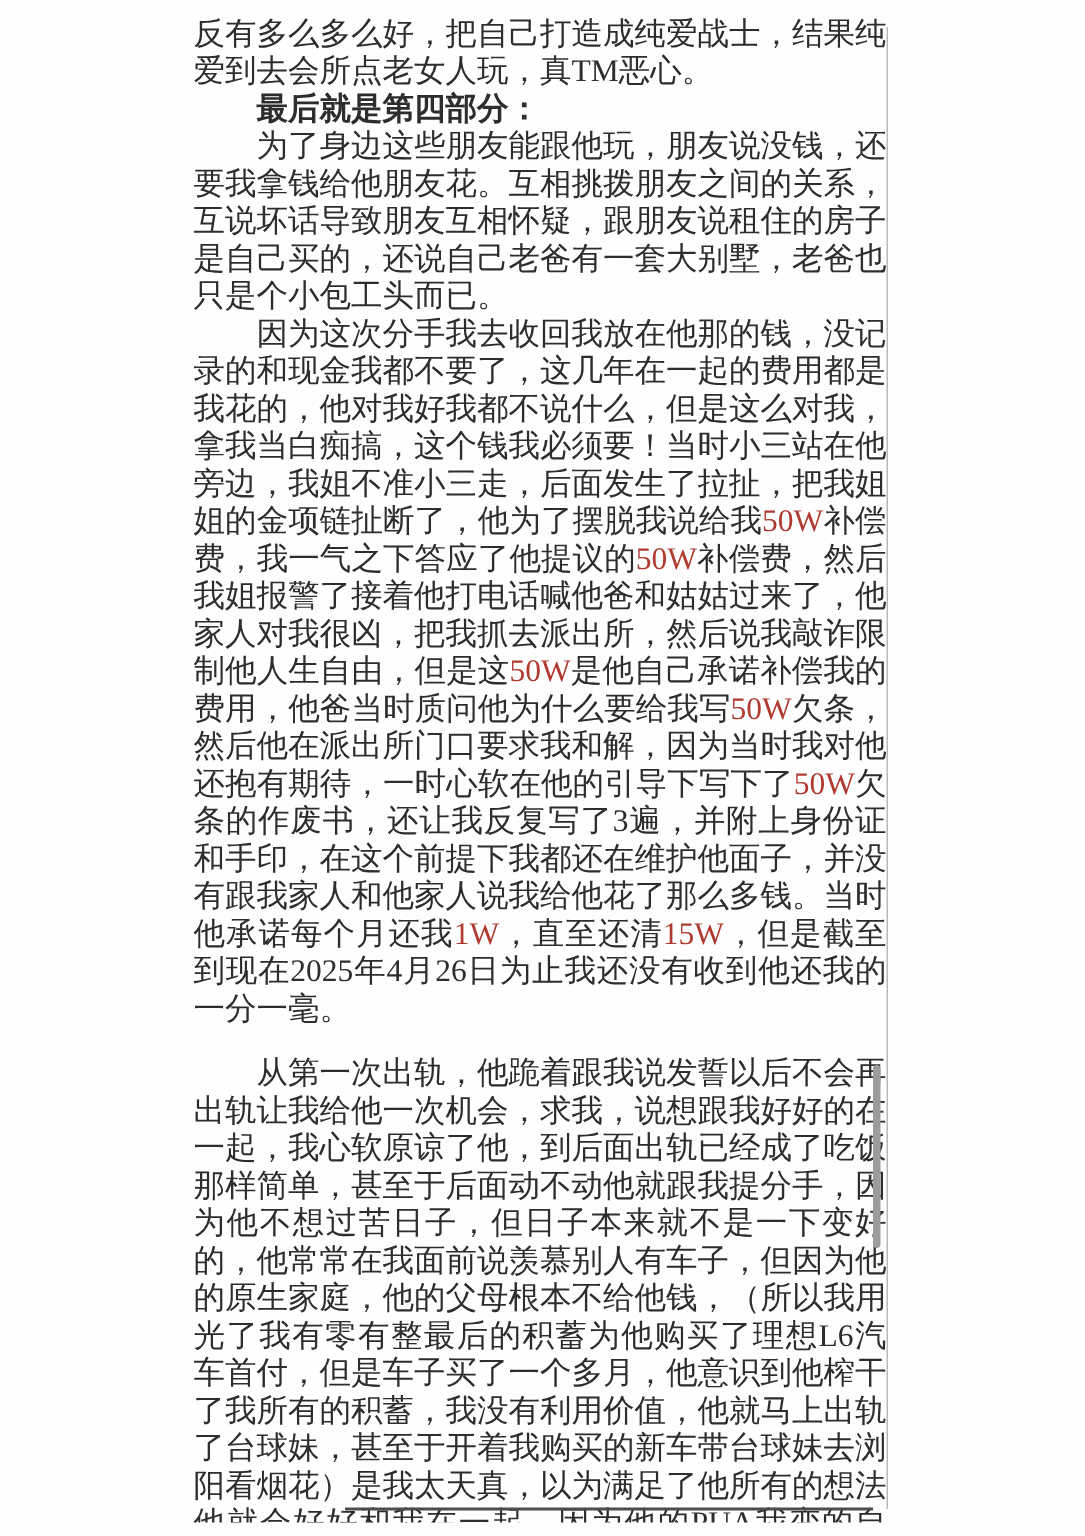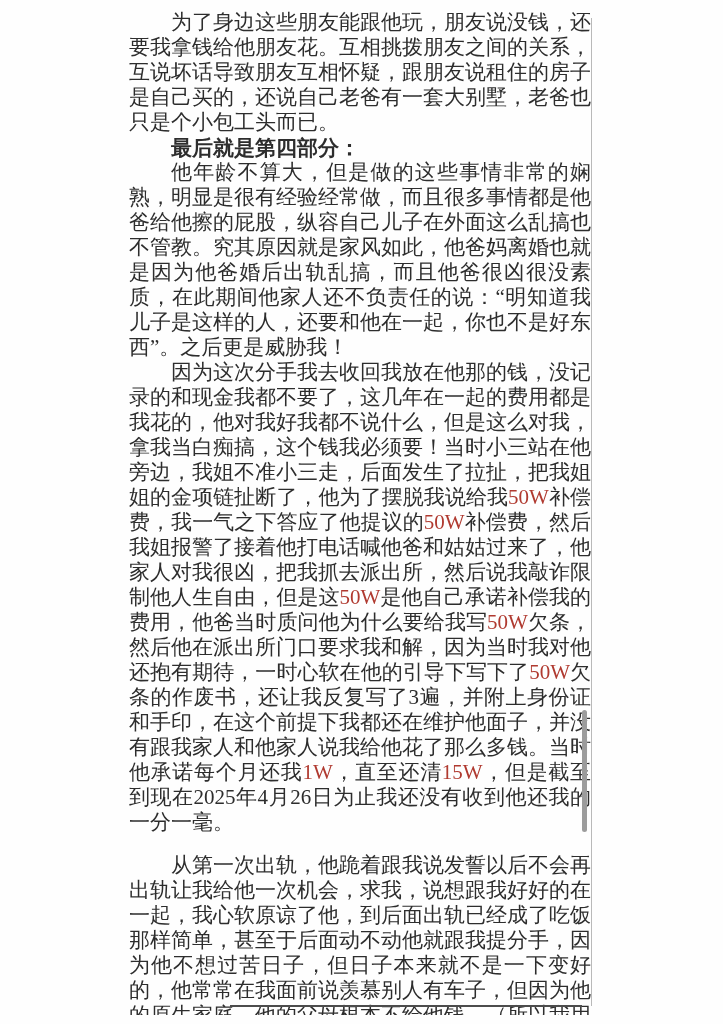--- a/index.html
+++ b/index.html
@@ -70,23 +70,23 @@
     top: 1015px;
     width: 723px;
     height: 9px;
     background: var(--paper, #ffffff);
   }
 </style>
 </head>
 <body style="--paper: #fefefe; --ink: #2d2d2d; --hl: #b03a30;">
 
 <div class="article">
+    <p class="para"><span>反有多么多么好，把自己打造成纯爱战士，结果纯爱到去会所点老女人玩，真TM恶心。</span></p>
+    <p class="para indent bold-head"><span>最后就是第四部分：</span></p>
     <p class="para indent"><span>为了身边这些朋友能跟他玩，朋友说没钱，还要我拿钱给他朋友花。互相挑拨朋友之间的关系，互说坏话导致朋友互相怀疑，跟朋友说租住的房子是自己买的，还说自己老爸有一套大别墅，老爸也只是个小包工头而已。</span></p>
-    <p class="para indent bold-head"><span>最后就是第四部分：</span></p>
-    <p class="para indent"><span>他年龄不算大，但是做的这些事情非常的娴熟，明显是很有经验经常做，而且很多事情都是他爸给他擦的屁股，纵容自己儿子在外面这么乱搞也不管教。究其原因就是家风如此，他爸妈离婚也就是因为他爸婚后出轨乱搞，而且他爸很凶很没素质，在此期间他家人还不负责任的说：“明知道我儿子是这样的人，还要和他在一起，你也不是好东西”。之后更是威胁我！</span></p>
     <p class="para indent"><span>因为这次分手我去收回我放在他那的钱，没记录的和现金我都不要了，这几年在一起的费用都是我花的，他对我好我都不说什么，但是这么对我，拿我当白痴搞，这个钱我必须要！当时小三站在他旁边，我姐不准小三走，后面发生了拉扯，把我姐姐的金项链扯断了，他为了摆脱我说给我</span><span class="hl">50W</span><span>补偿费，我一气之下答应了他提议的</span><span class="hl">50W</span><span>补偿费，然后我姐报警了接着他打电话喊他爸和姑姑过来了，他家人对我很凶，把我抓去派出所，然后说我敲诈限制他人生自由，但是这</span><span class="hl">50W</span><span>是他自己承诺补偿我的费用，他爸当时质问他为什么要给我写</span><span class="hl">50W</span><span>欠条，然后他在派出所门口要求我和解，因为当时我对他还抱有期待，一时心软在他的引导下写下了</span><span class="hl">50W</span><span>欠条的作废书，还让我反复写了3遍，并附上身份证和手印，在这个前提下我都还在维护他面子，并没有跟我家人和他家人说我给他花了那么多钱。当时他承诺每个月还我</span><span class="hl">1W</span><span>，直至还清</span><span class="hl">15W</span><span>，但是截至到现在2025年4月26日为止我还没有收到他还我的一分一毫。</span></p>
     <p class="para indent gap"><span>从第一次出轨，他跪着跟我说发誓以后不会再出轨让我给他一次机会，求我，说想跟我好好的在一起，我心软原谅了他，到后面出轨已经成了吃饭那样简单，甚至于后面动不动他就跟我提分手，因为他不想过苦日子，但日子本来就不是一下变好的，他常常在我面前说羡慕别人有车子，但因为他的原生家庭，他的父母根本不给他钱，（所以我用光了我有零有整最后的积蓄为他购买了理想L6汽车首付，但是车子买了一个多月，他意识到他榨干了我所有的积蓄，我没有利用价值，他就马上出轨了台球妹，甚至于开着我购买的新车带台球妹去浏阳看烟花）是我太天真，以为满足了他所有的想法他就会好好和我在一起，因为他的PUA我变的自卑，不够自信，包括我从来没有在渣男朋友面前说过他这三年花我的钱 买的车的钱，剧本杀还有学校的钱，这些从始至终没有跟他朋友讲过都是我出的钱，我也一直被他的人设所欺瞒，让我觉得他对人真诚，觉得他也不容易，他做什么我都是无条件支持他，一</span></p>
   </div>
 
 <div class="scroll-track"></div>
 <div class="scroll-thumb"></div>
 <div class="seam"></div>
 <div class="bottom-mask"></div>
 
 </body></html>

